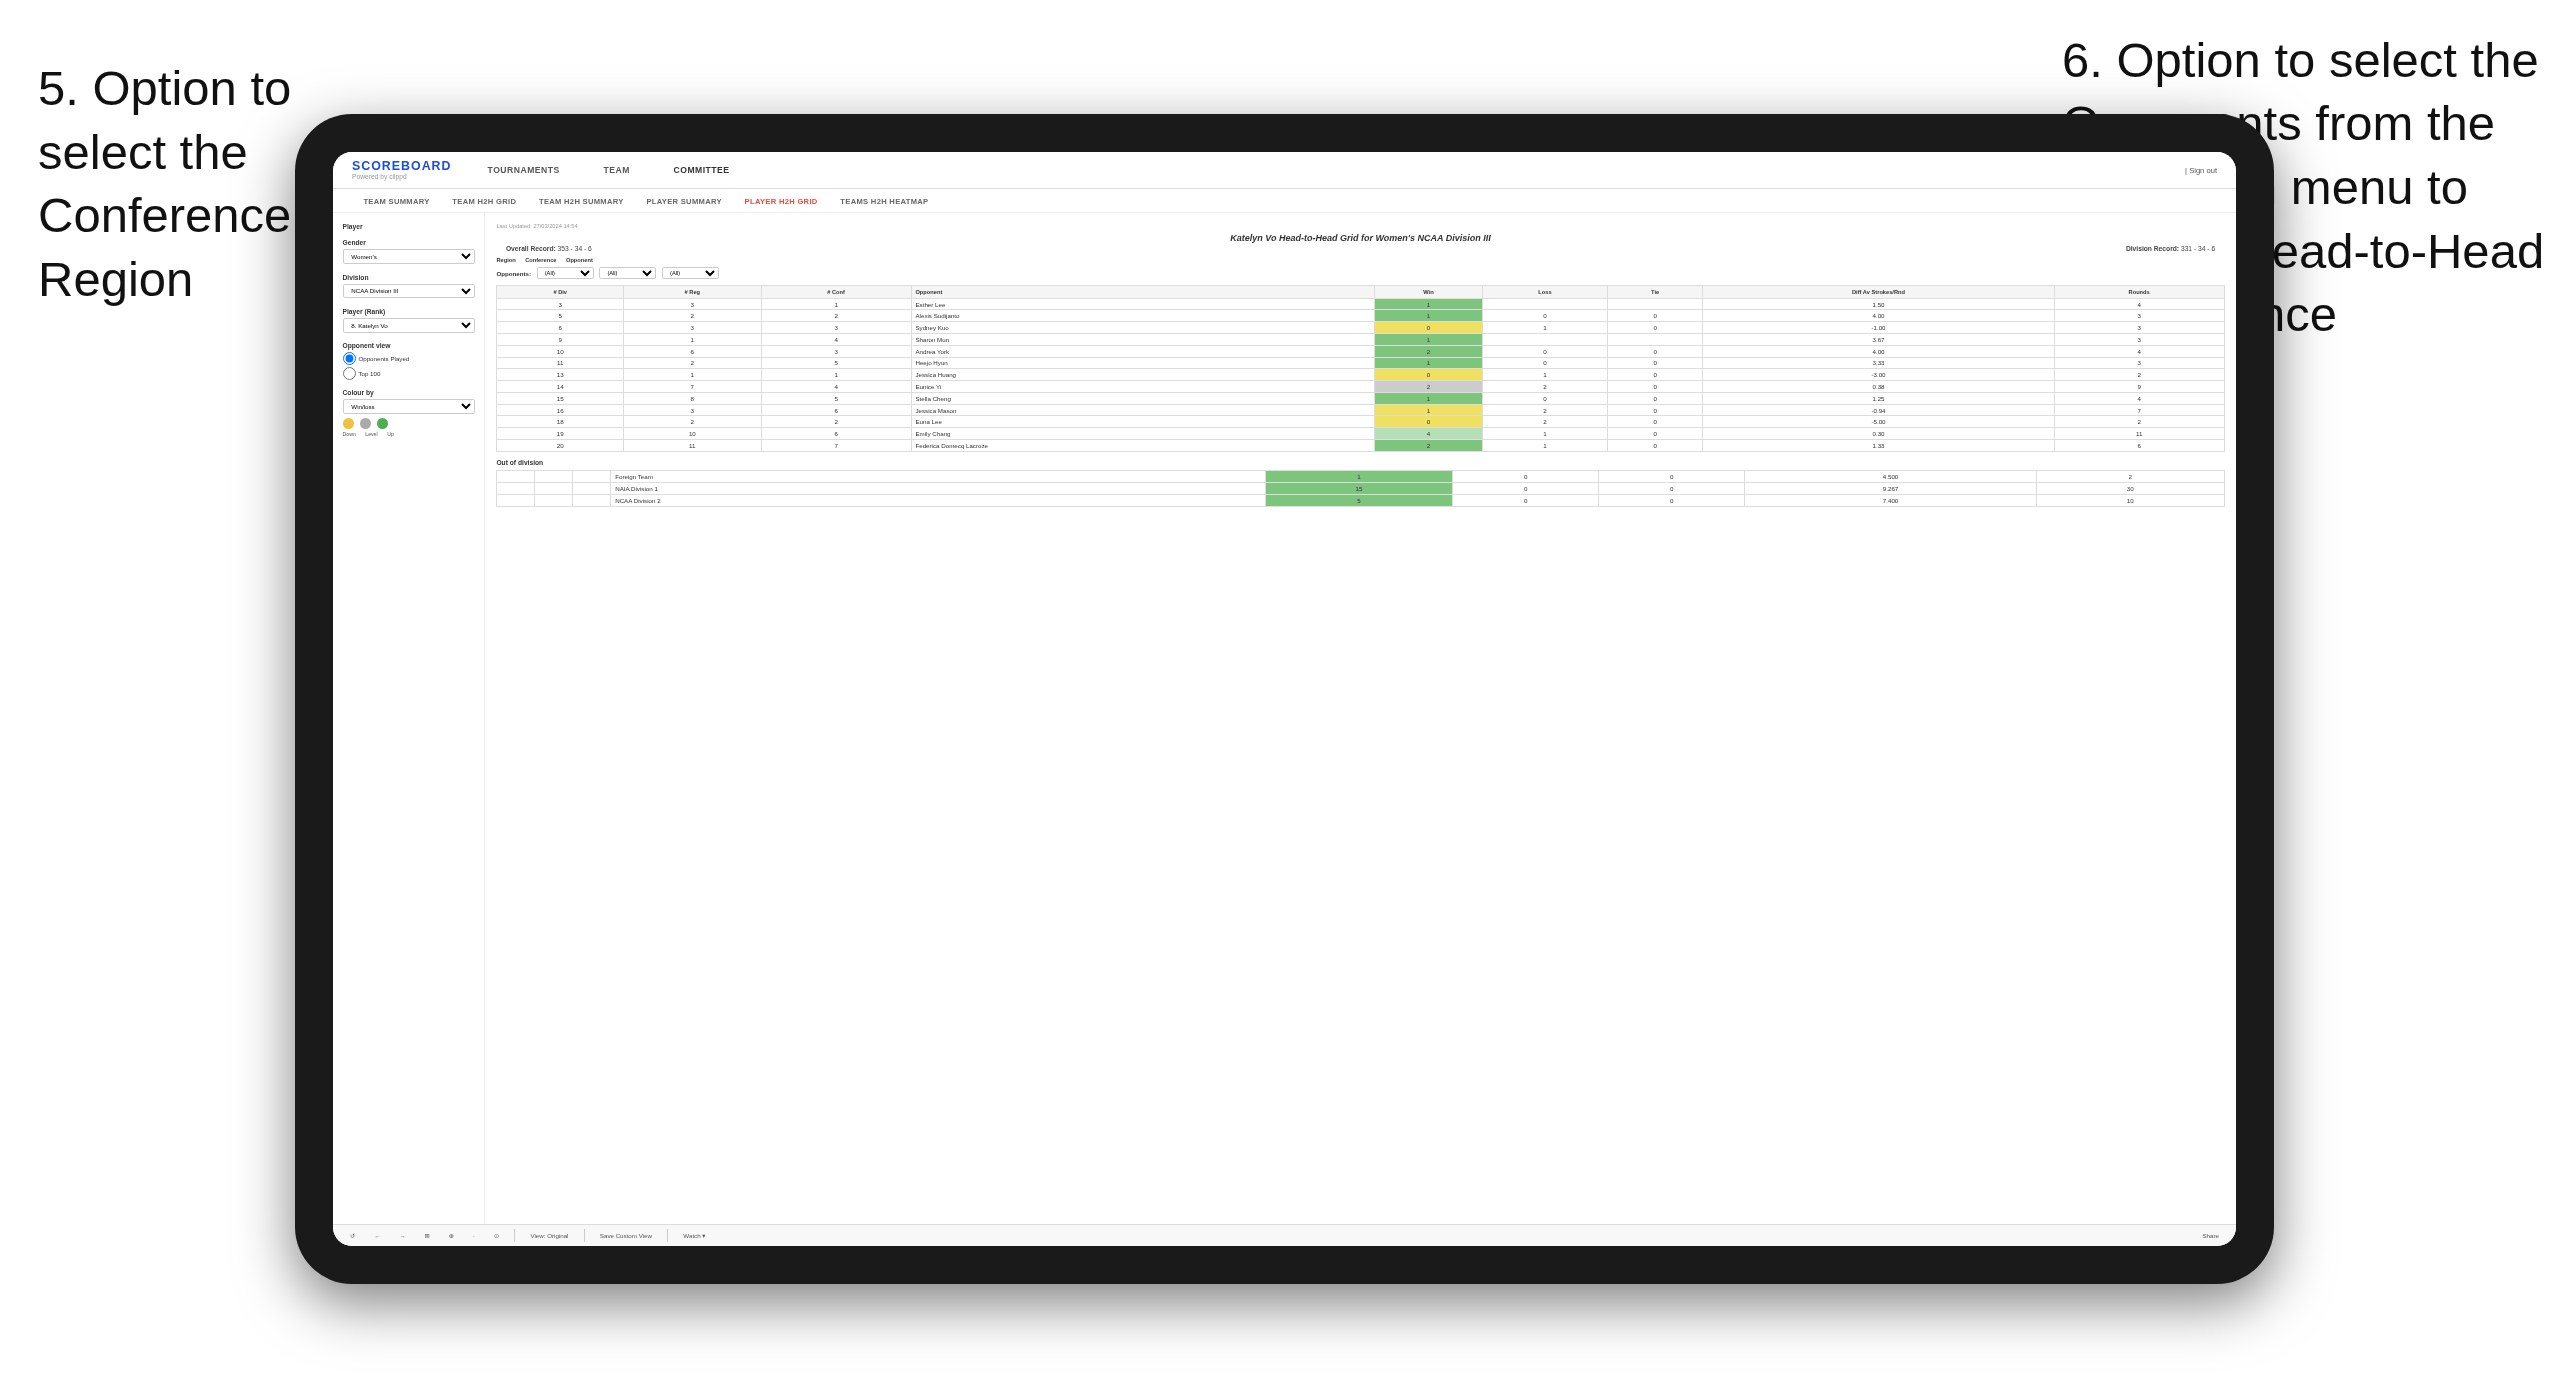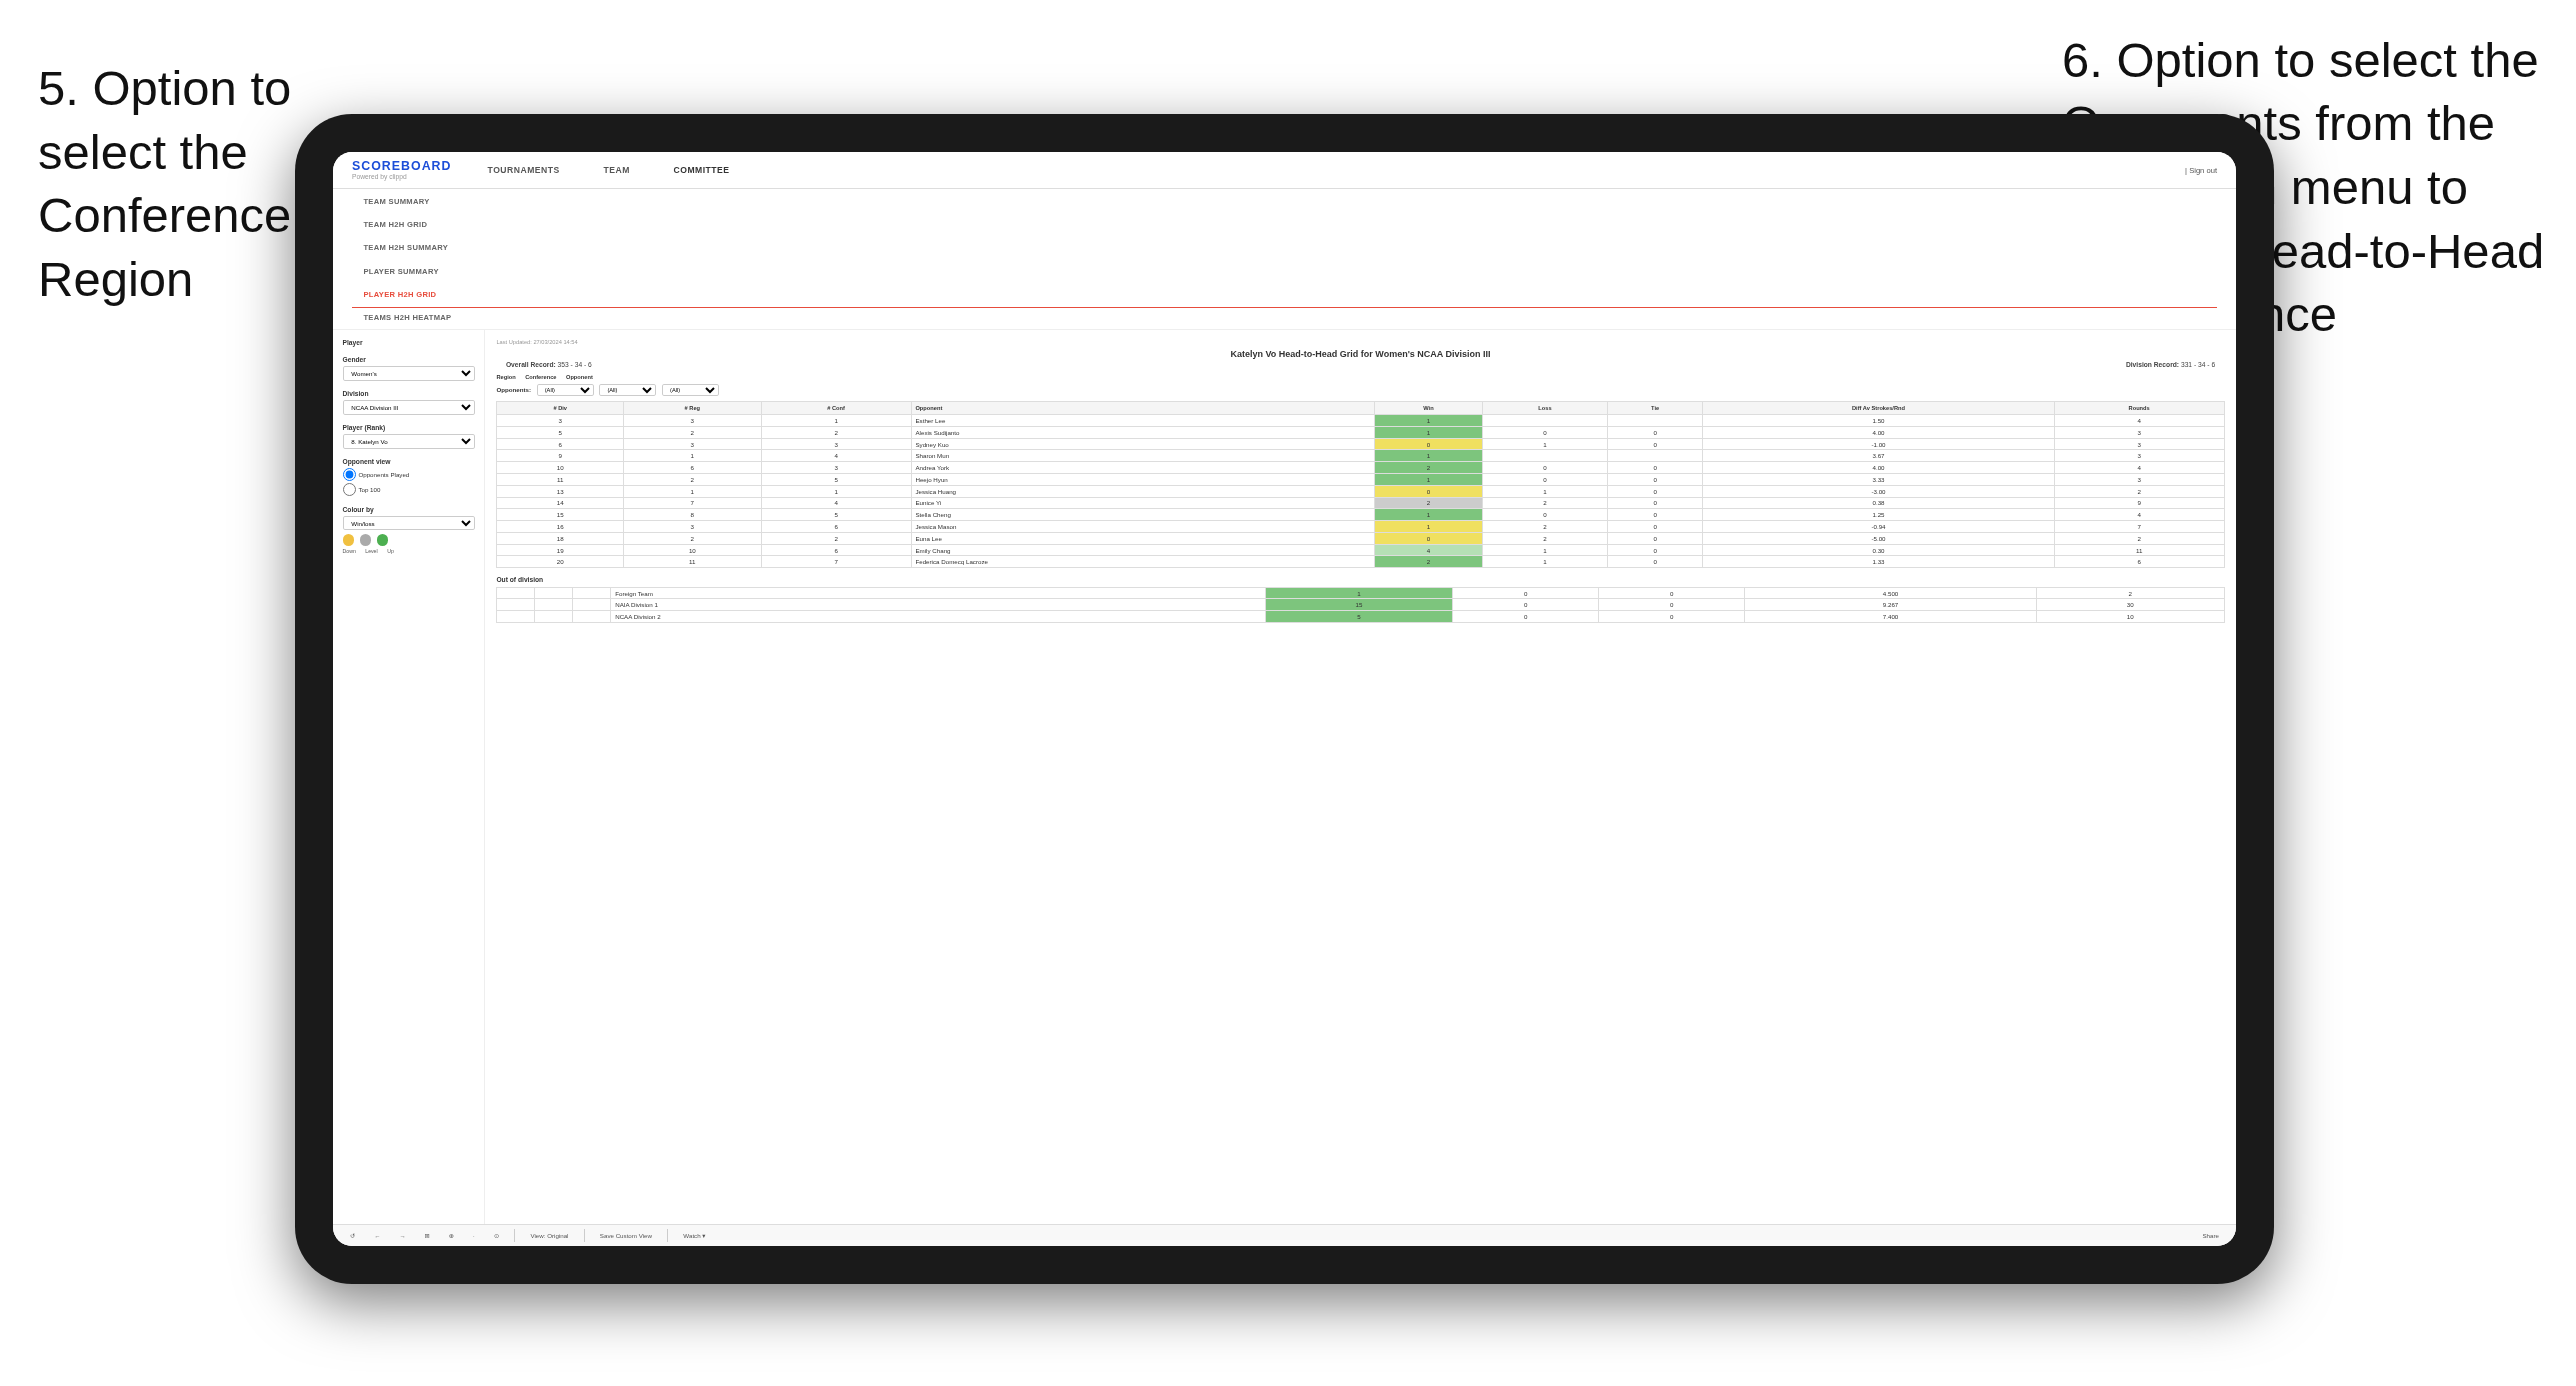--- a/index.html
+++ b/index.html
@@ -131,21 +131,20 @@
       cursor: pointer;
     }
 
     
     .sub-nav {
       background: #fff;
       border-bottom: 1.9px solid #eee;
       padding: 0 19px;
       display: flex;
       gap: 0;
-      flex-direction: column;
     }
 
     .sub-nav-item {
       font-size: 7.6px;
       color: #666;
       padding: 7.6px 11.4px;
       cursor: pointer;
       font-weight: 600;
       letter-spacing: 0.3px;
       border-bottom: 1.9px solid transparent;
@@ -246,20 +245,21 @@
       color: #999;
       margin-bottom: 3.8px;
     }
 
     .panel-title {
       font-size: 9px;
       font-weight: 700;
       color: #333;
       text-align: center;
       margin-bottom: 1.9px;
+      font-style: italic;
     }
 
     .record-row {
       display: flex;
       justify-content: space-between;
       font-size: 6.7px;
       color: #444;
       margin-bottom: 5.7px;
       padding: 0 9.5px;
     }

